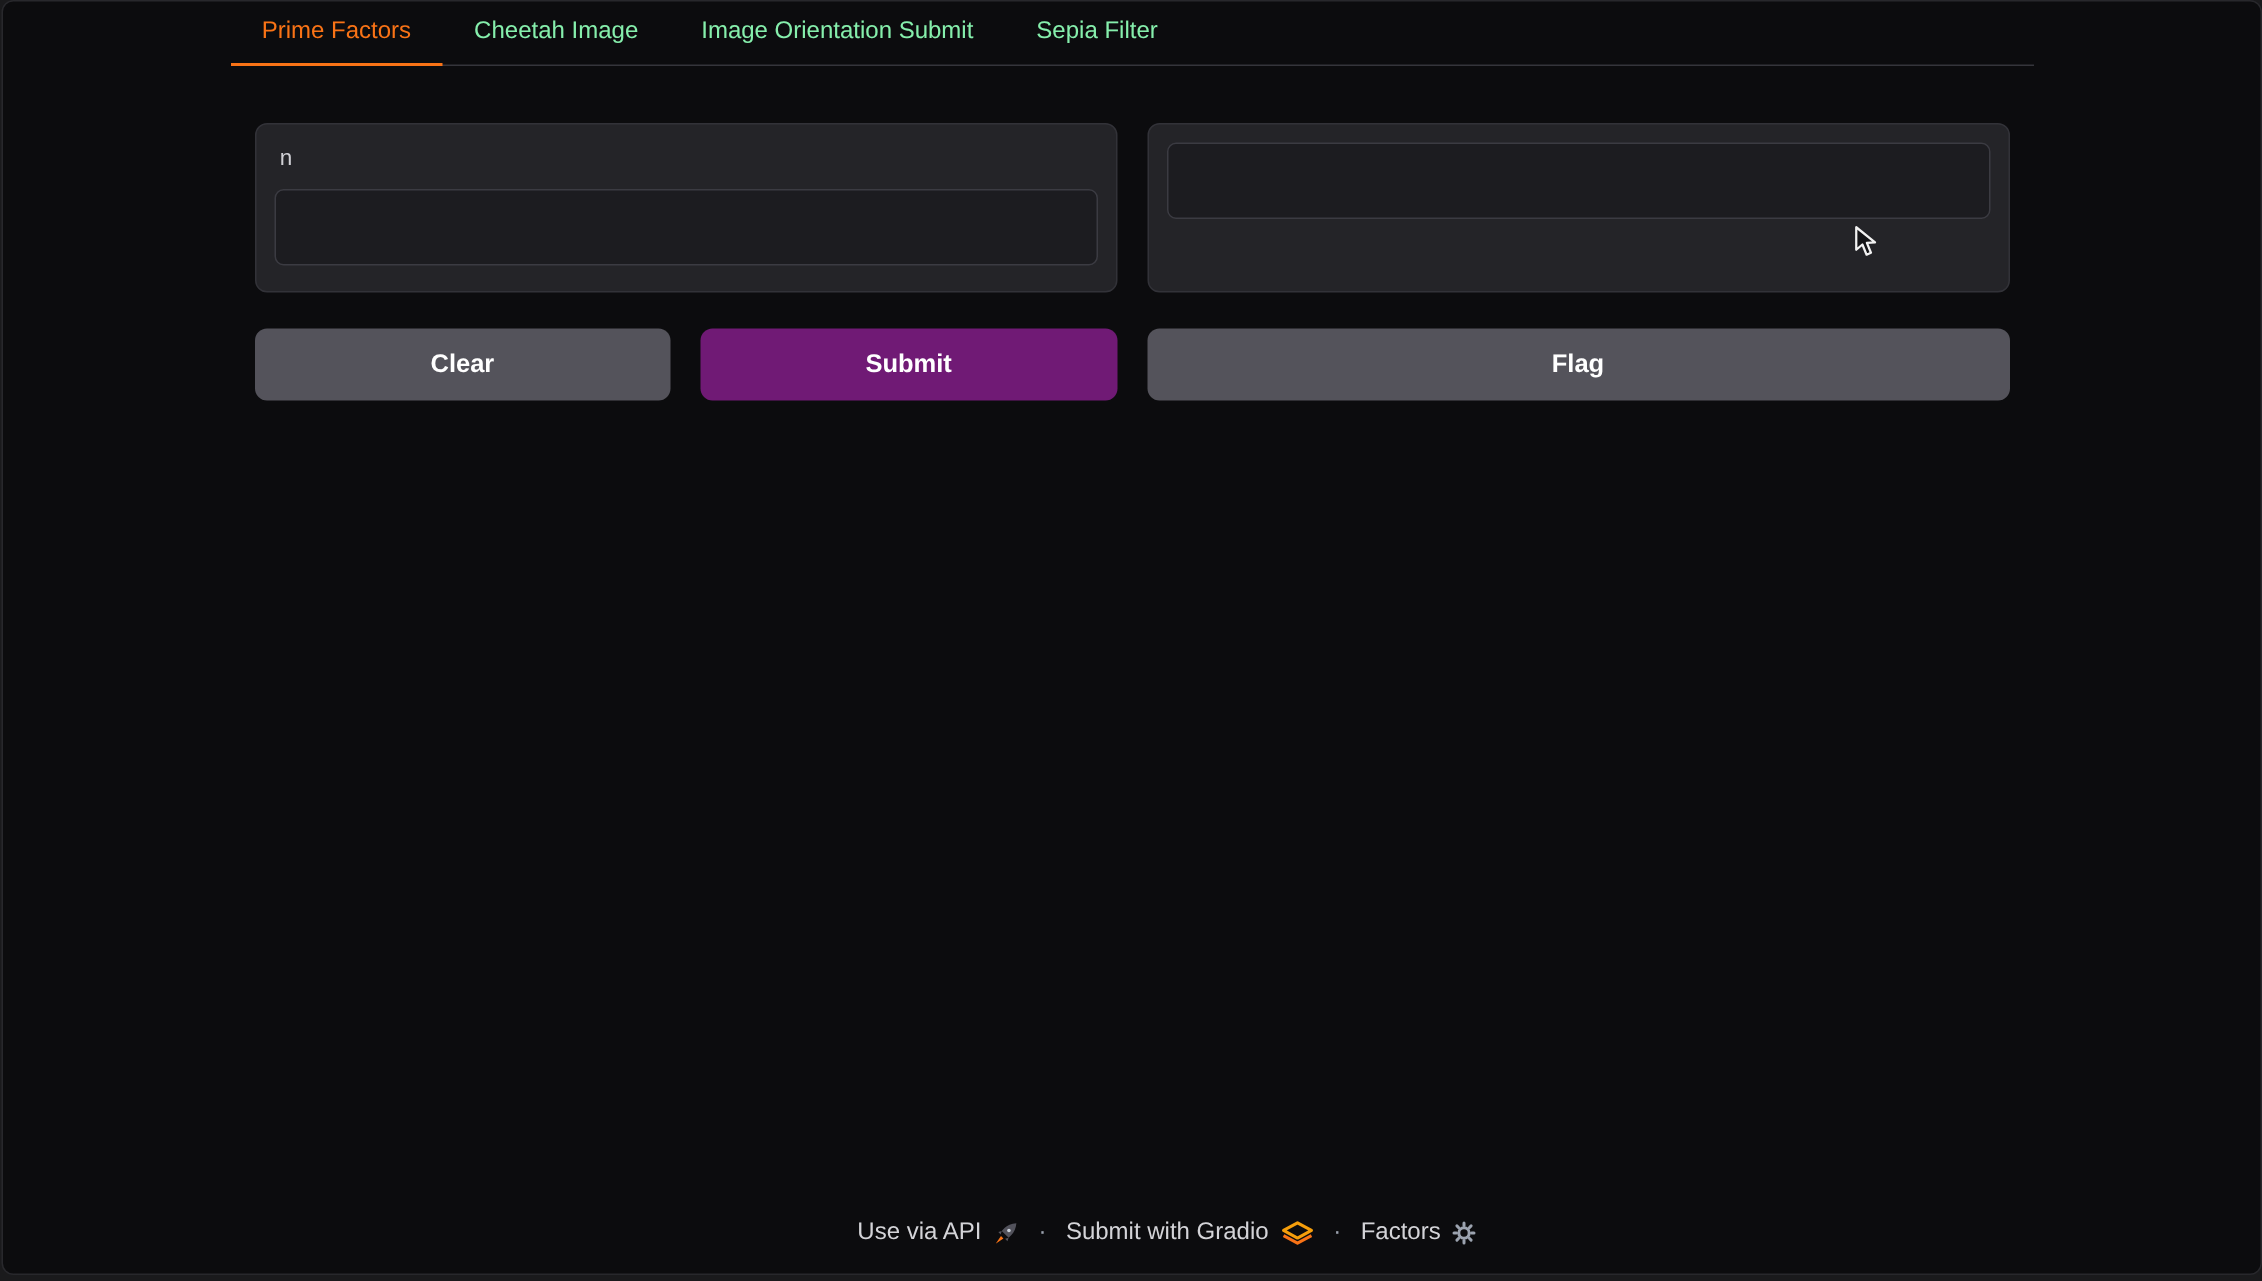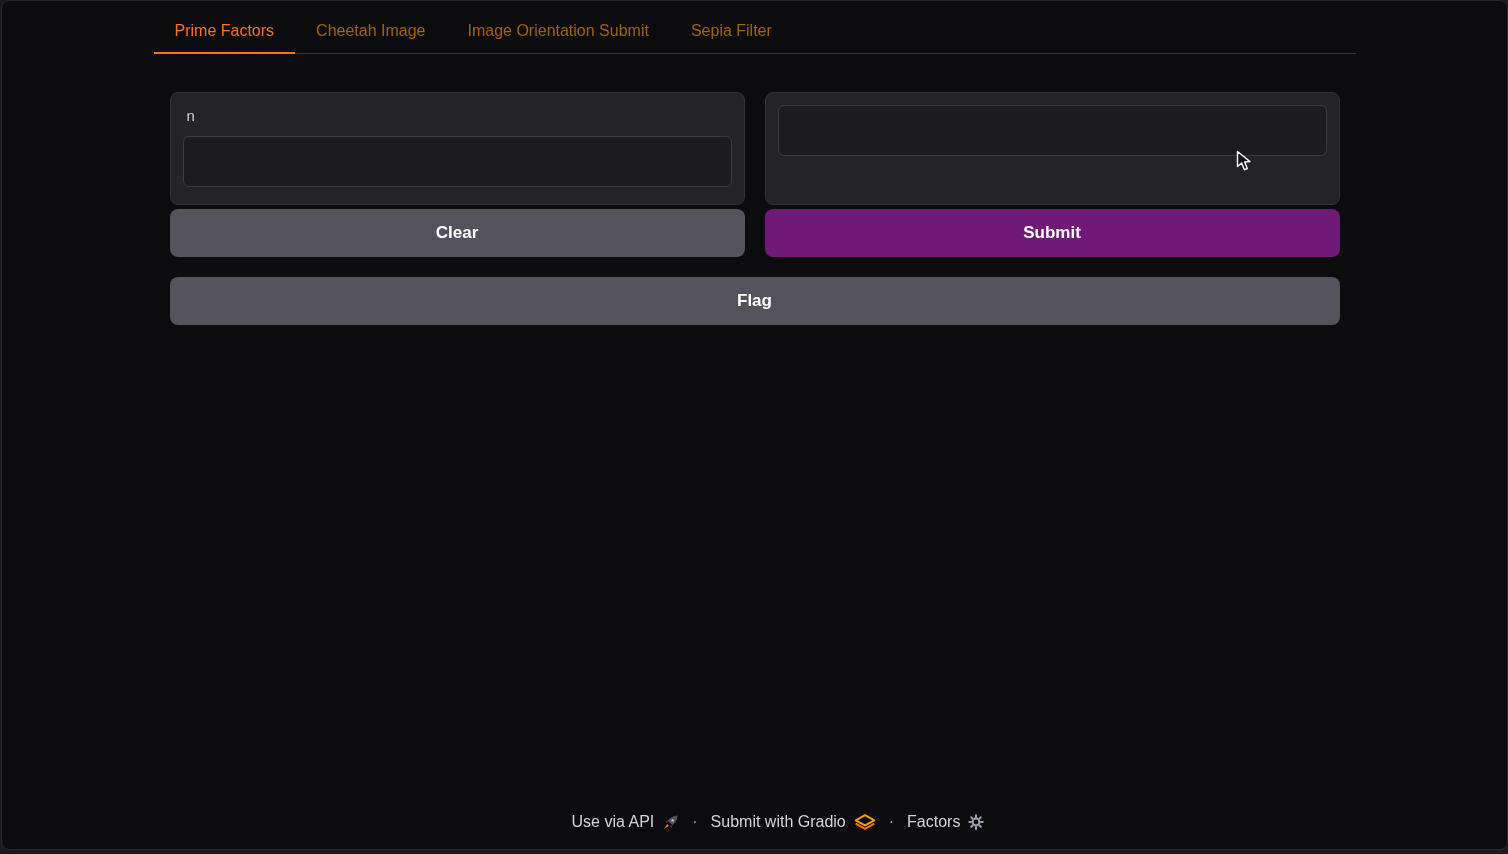--- a/index.html
+++ b/index.html
@@ -9,27 +9,27 @@
     font-family: "Liberation Sans", "DejaVu Sans", sans-serif;
     position: relative;
   }
   .app {
     position: absolute; left: 1px; right: 0; top: 0; bottom: 4px;
     background: #0c0c0e;
     border: 1px solid #28282c;
     border-radius: 8px;
     overflow: hidden;
   }
-  .container { width: 1202px; margin: 0 auto; padding-top: 10px; position: relative; }
+  .container { width: 1202px; margin: 0 auto; padding-top: 0; position: relative; }
   
   .tabbar { display: flex; border-bottom: 1px solid #35353b; align-items: flex-end; }
   .tab {
     padding: 11px 21px 12px;
     font-size: 16px;
-    color: #a16207;
+    color: #86efac;
     cursor: pointer;
     border-bottom: 2px solid transparent;
     margin-bottom: -1px;
     white-space: nowrap;
   }
   .tab.active { color: #f97316; border-bottom-color: #f97316; }
   
   .content { padding: 38px 16px 0; }
   .row { display: flex; gap: 20px; }
   .col { flex: 1; min-width: 0; }
@@ -54,21 +54,21 @@
     background: #1c1c20;
     border: 1px solid #3b3b42;
     border-radius: 6px;
     resize: none;
     outline: none;
     color: #e7e7ea;
     font-family: "Liberation Sans", "DejaVu Sans", sans-serif;
     font-size: 15px;
     padding: 8px 10px;
   }
-  .btnrow { margin-top: 4px; flex-direction: column; }
+  .btnrow { margin-top: 24px; }
   .btn {
     flex: 1;
     height: 48px;
     border: none;
     border-radius: 8px;
     color: #ffffff;
     font-family: "Liberation Sans", "DejaVu Sans", sans-serif;
     font-size: 17px;
     font-weight: 700;
     cursor: pointer;

